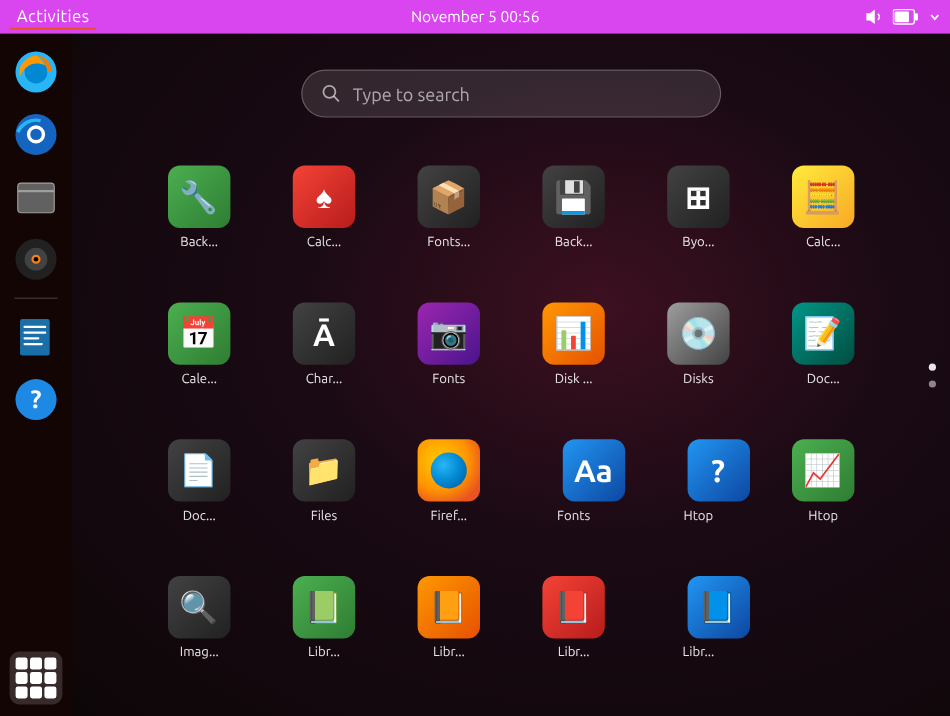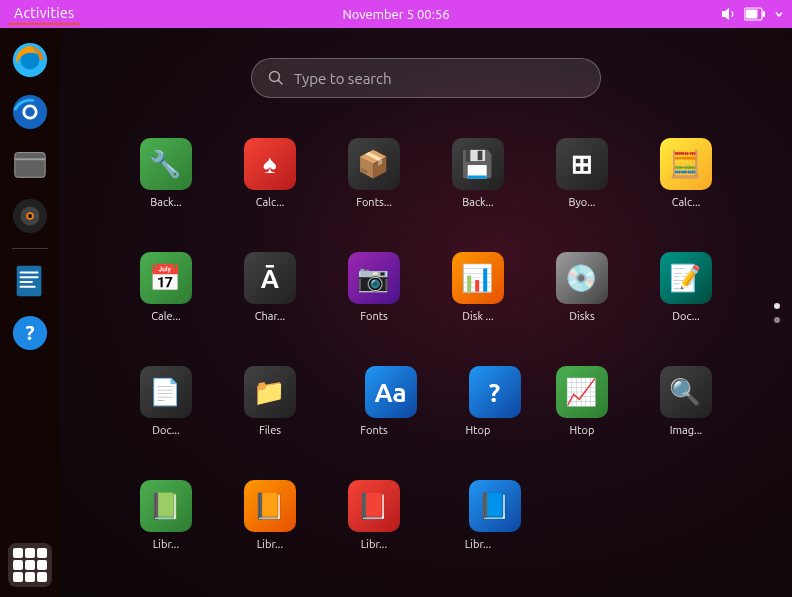--- a/index.html
+++ b/index.html
@@ -404,20 +404,26 @@
       </div>
       <div class="app-item">
         <div class="app-icon ic-dark" style="font-size: 26px; color: white; font-weight: bold;">📄</div>
         <span class="app-label">Doc...</span>
       </div>
       <div class="app-item">
         <div class="app-icon ic-dark" style="font-size: 26px; color: white; font-weight: bold;">📁</div>
         <span class="app-label">Files</span>
       </div>
       <div class="app-item">
+        <div class="app-icon" style="background: radial-gradient(circle at 35% 35%, rgb(255, 204, 0), rgb(255, 149, 0) 50%, rgb(233, 84, 32) 80%);">
+          <div class="firefox-inner"></div>
+        </div>
+        <span class="app-label">Firef...</span>
+      </div>
+      <div class="app-item">
         <div class="app-icon ic-blue" style="font-size: 26px; color: white; font-weight: bold;">Aa</div>
         <span class="app-label">Fonts</span>
       </div>
       <div class="app-item">
         <div class="app-icon ic-blue" style="font-size: 26px; color: white; font-weight: bold;">?</div>
         <span class="app-label">Htop</span>
       </div>
       <div class="app-item">
         <div class="app-icon ic-green" style="font-size: 26px; color: white; font-weight: bold;">📈</div>
         <span class="app-label">Htop</span>

